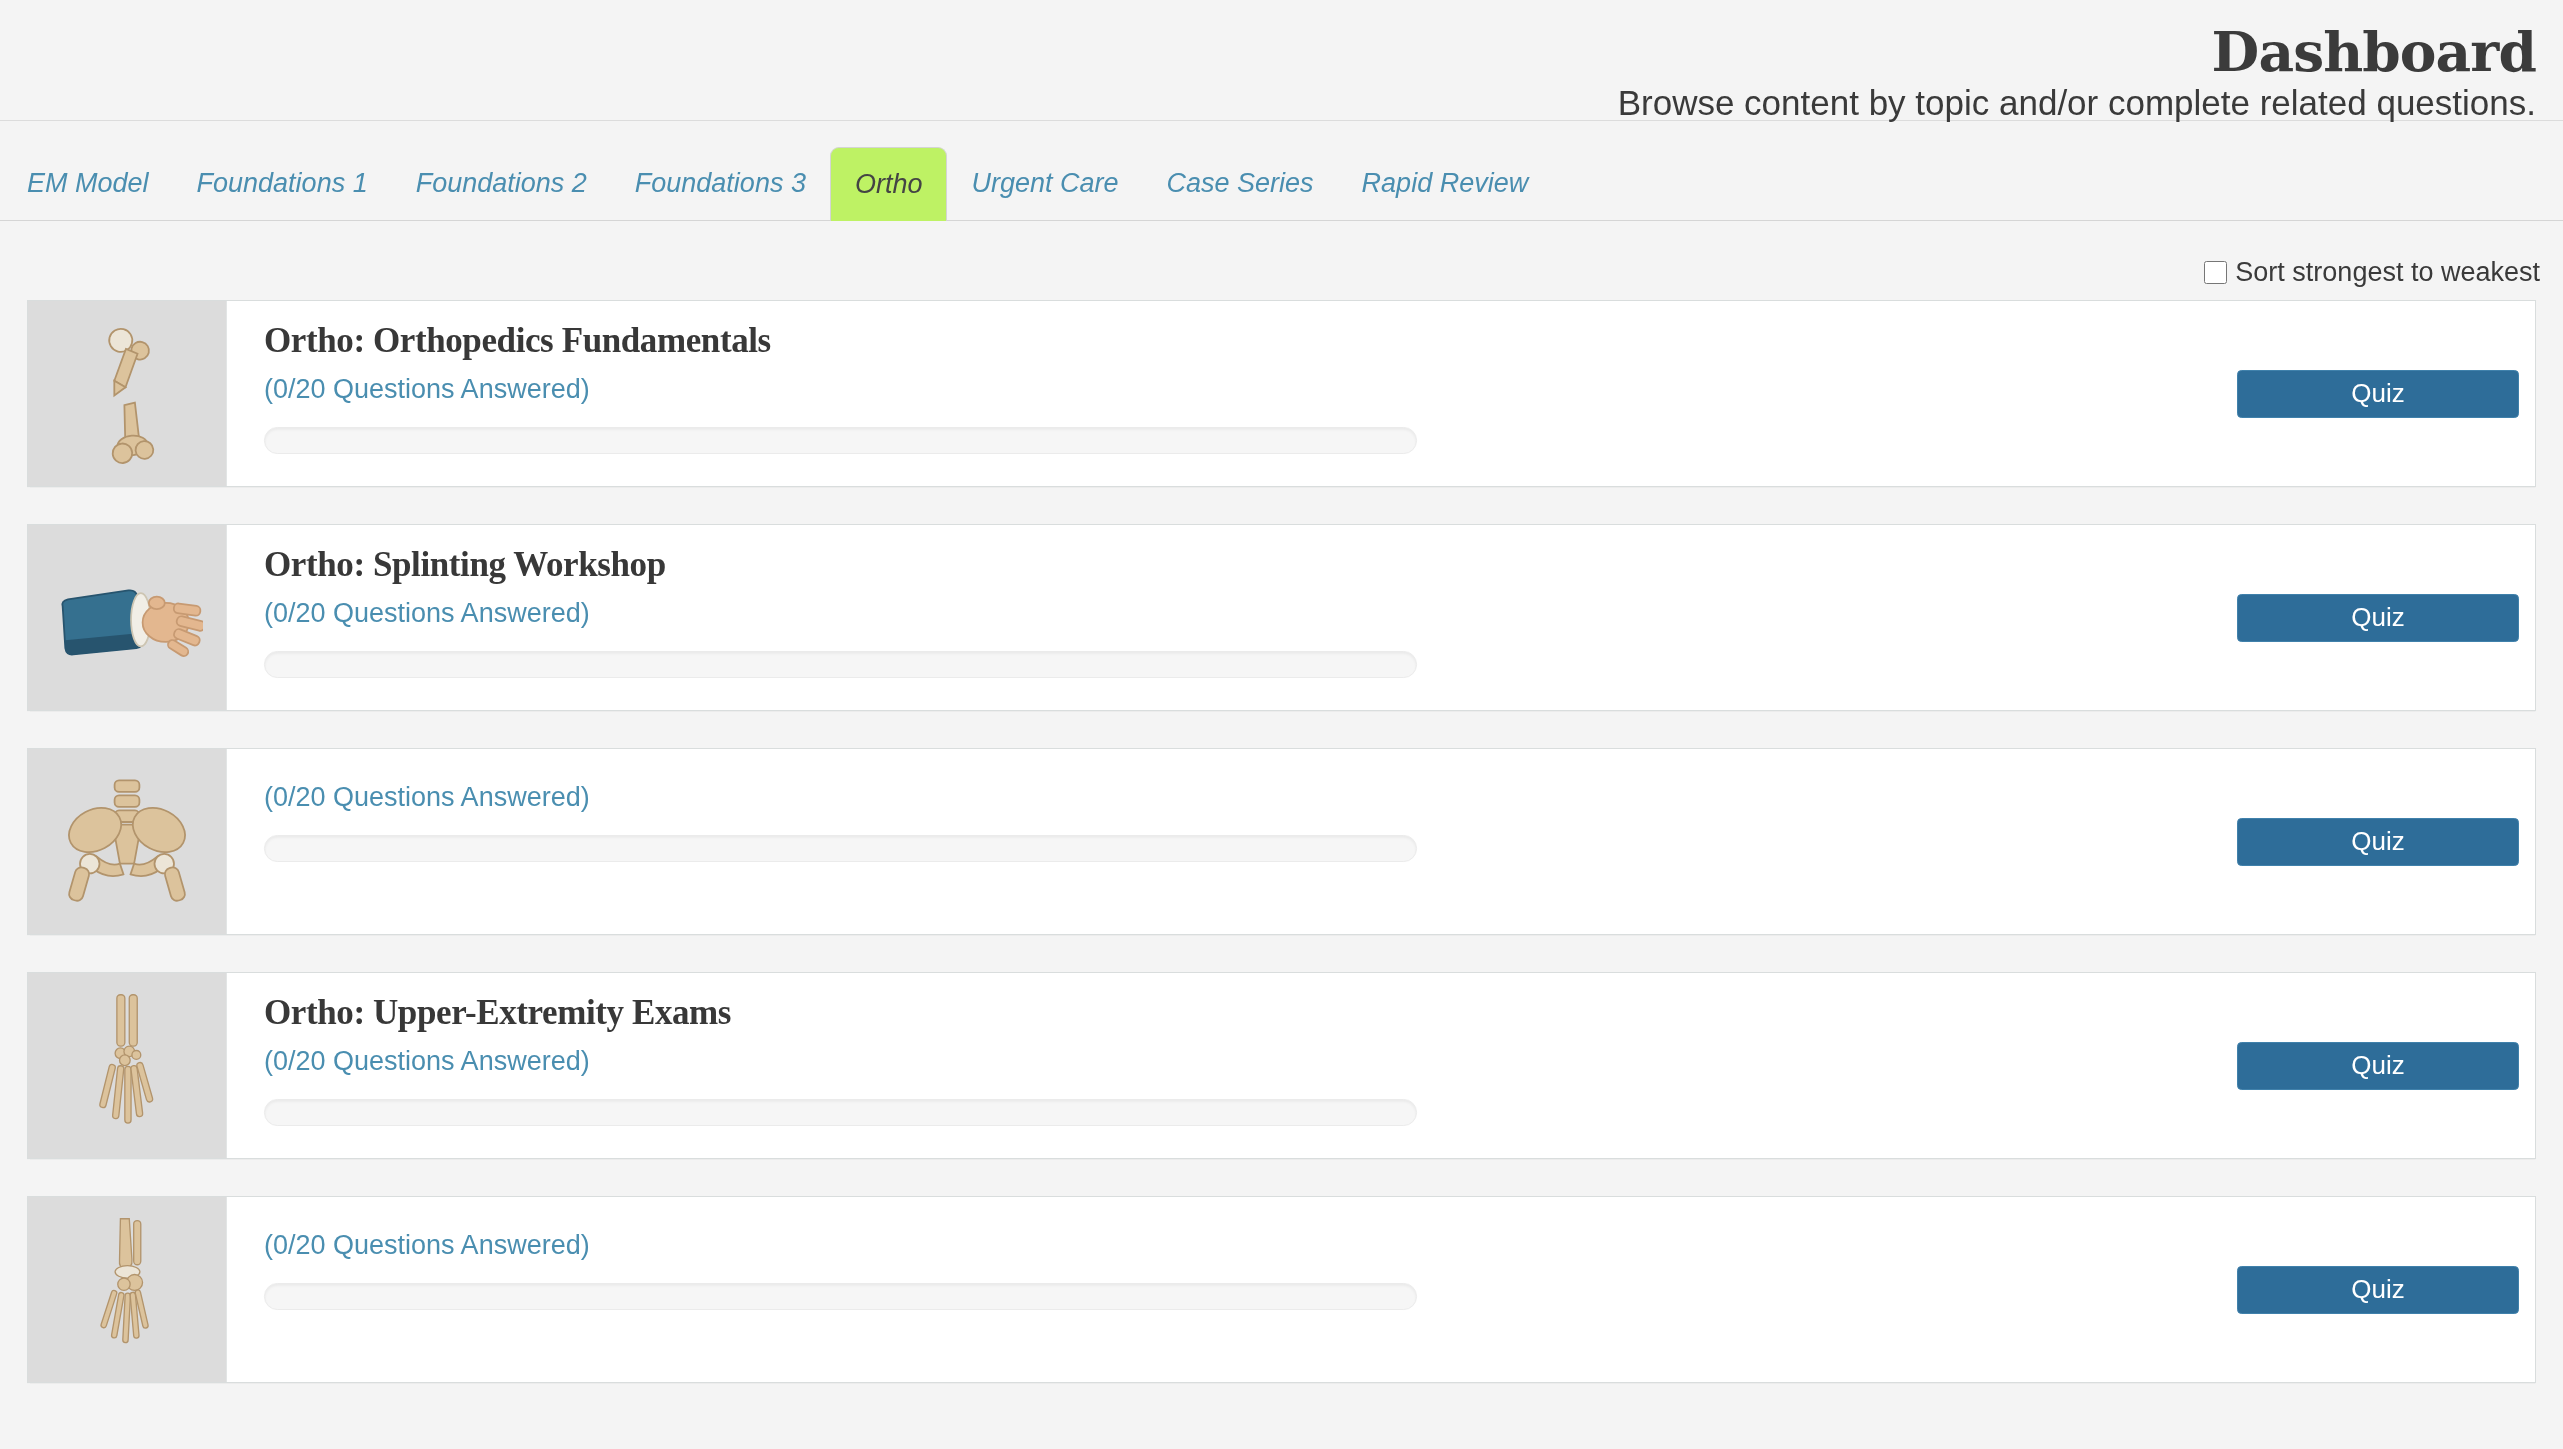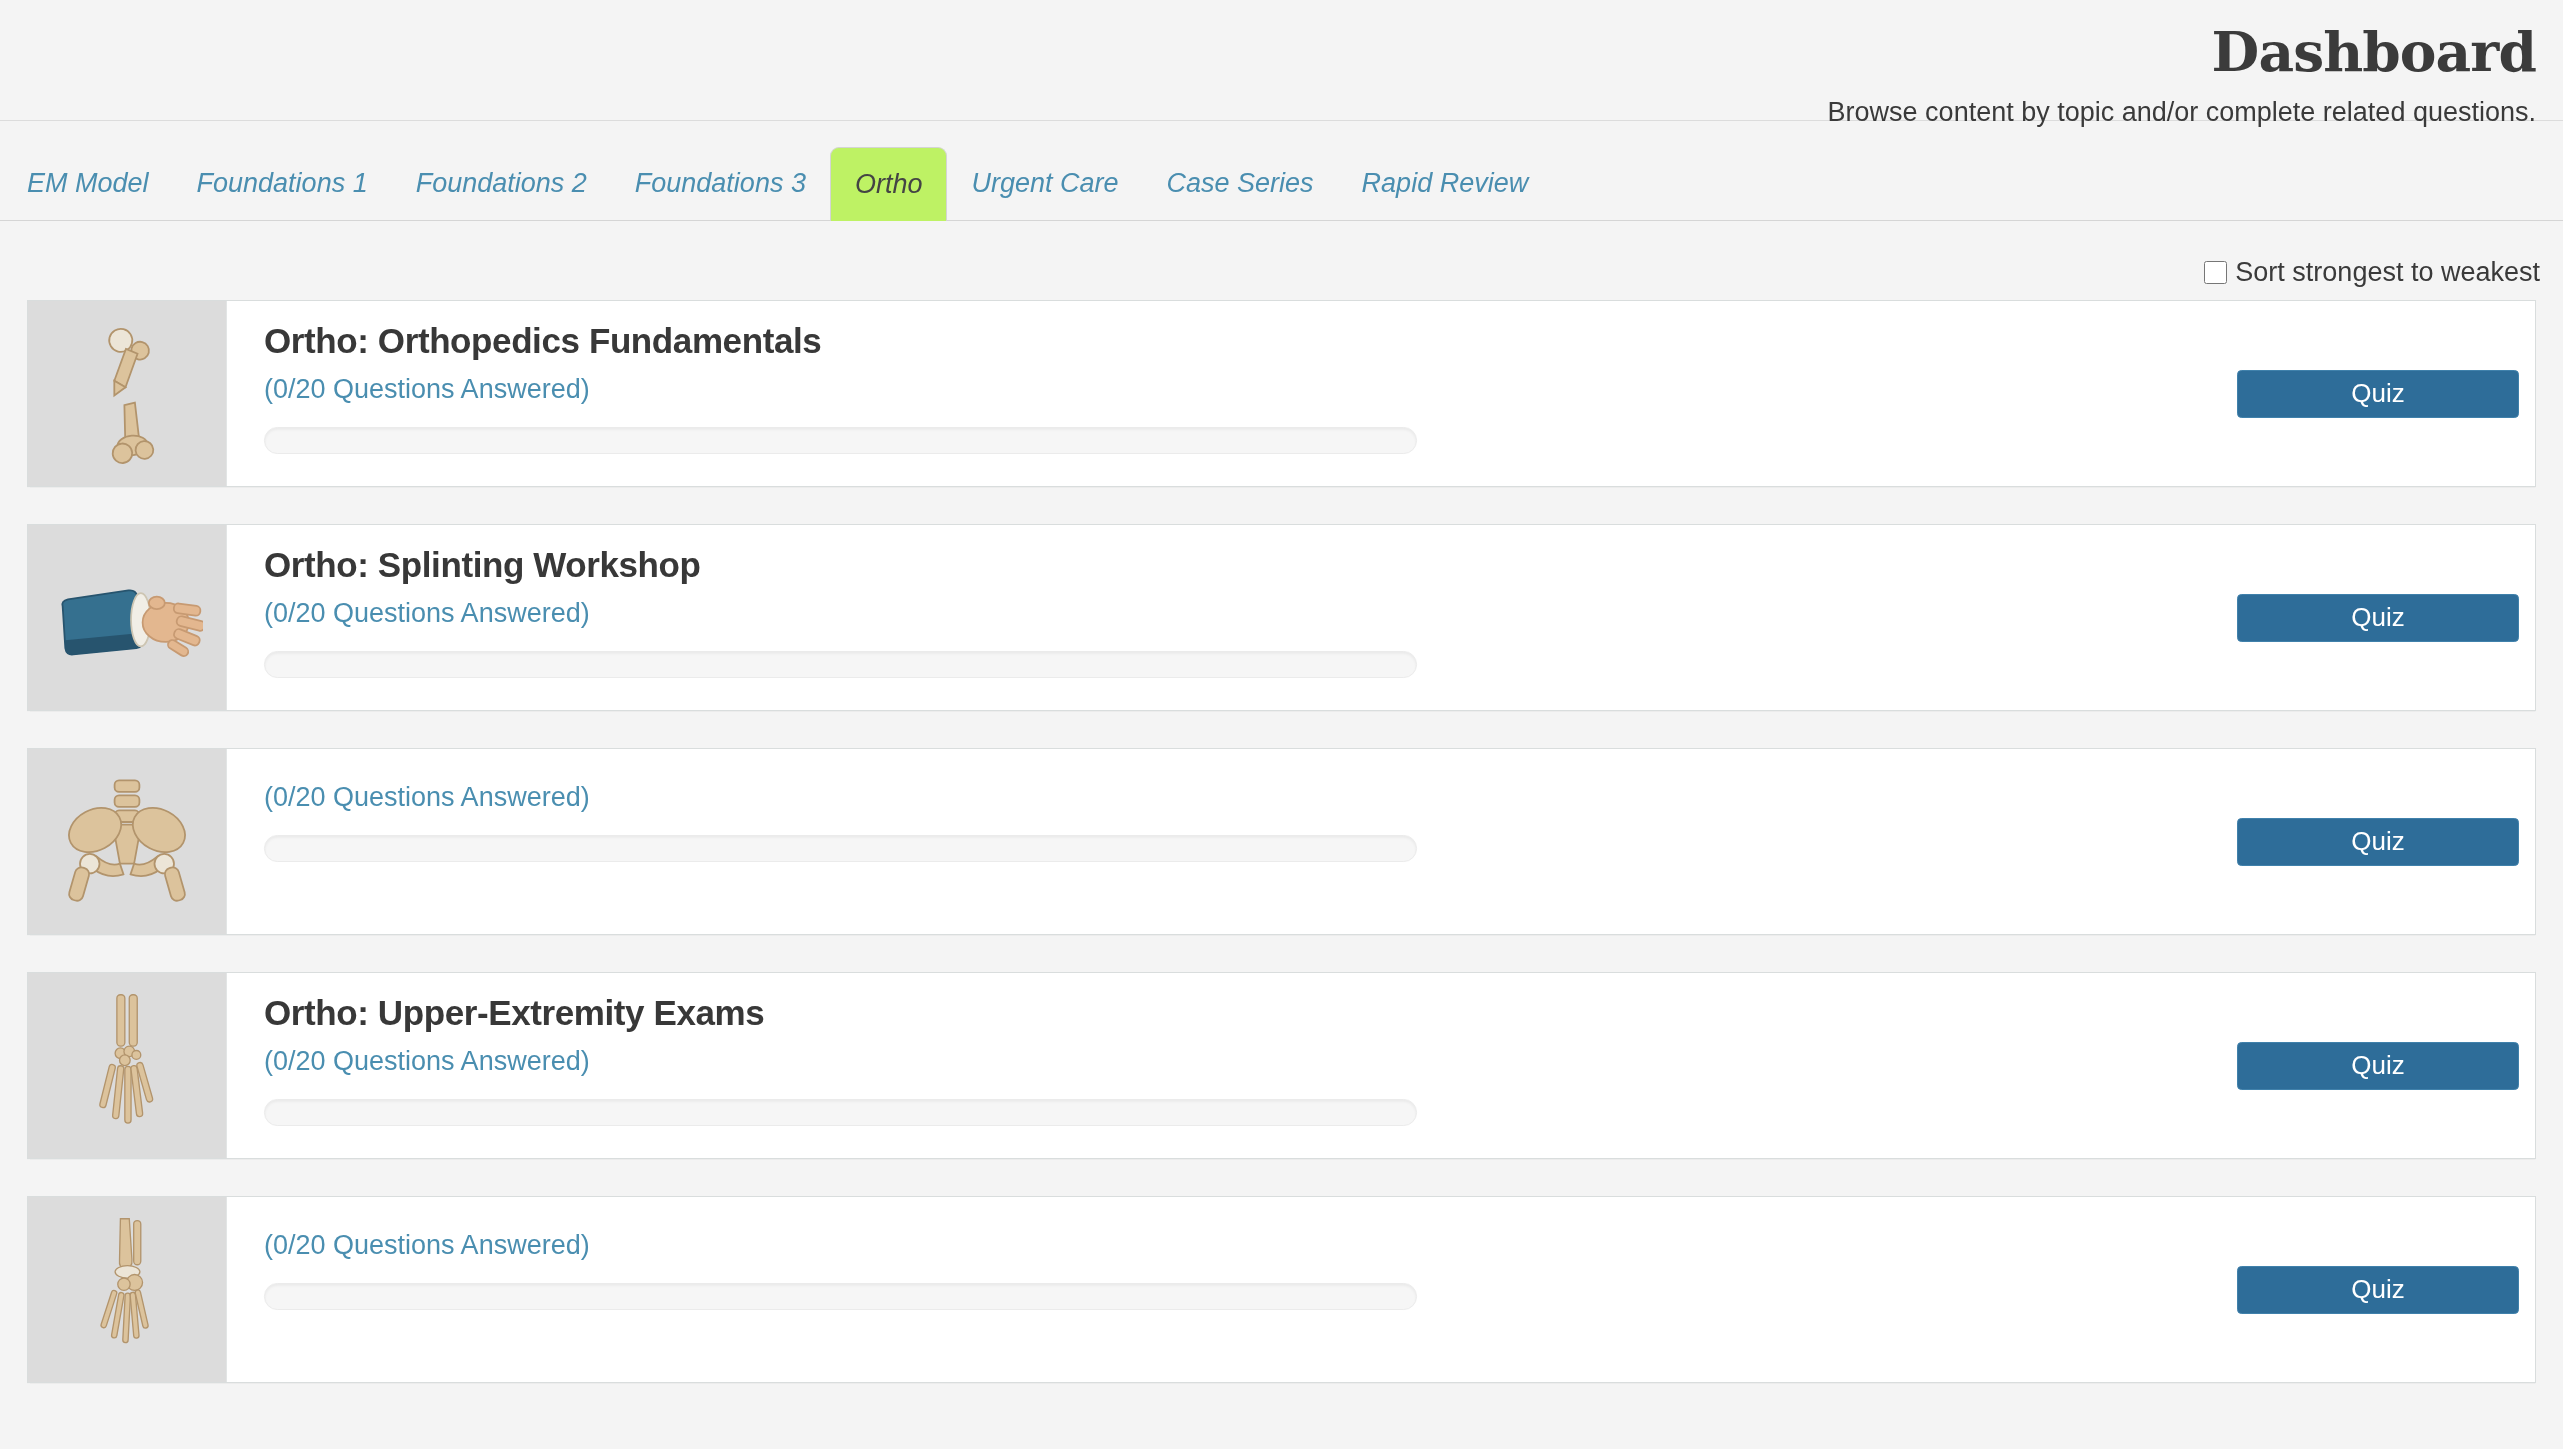--- a/index.html
+++ b/index.html
@@ -20,22 +20,21 @@
   }
   .page-header h1 {
     font-family: "DejaVu Serif", "Liberation Serif", serif;
     font-weight: 700;
     font-size: 55px;
     line-height: 1.15;
     color: #3b3b3b;
     letter-spacing: -0.9px;
   }
   .page-subtitle {
-    margin-top: 14px;
-    font-size: 27px;
+    font-size: 35px;
     color: #3a3a3a;
   }
 
   
   .tab-bar {
     height: 100px;
     padding: 0 27px;
     border-bottom: 0.9px solid #d5d5d5;
     display: flex;
     align-items: flex-end;
@@ -98,21 +97,21 @@
     border-right: 0.9px solid #e2e5e5;
     display: flex;
     align-items: center;
     justify-content: center;
   }
   .course-body {
     flex: 1;
     padding: 19.5px 0 0 37px;
   }
   .course-title {
-    font-family: Liberation Sans, sans-serif;
+    font-family: Liberation Serif, serif;
     font-weight: 700;
     font-size: 35px;
     color: #383838;
     letter-spacing: -0.4px;
   }
   .course-progress-link {
     display: inline-block;
     margin-top: 13.3px;
     font-size: 27px;
     color: #4a8eb0;

